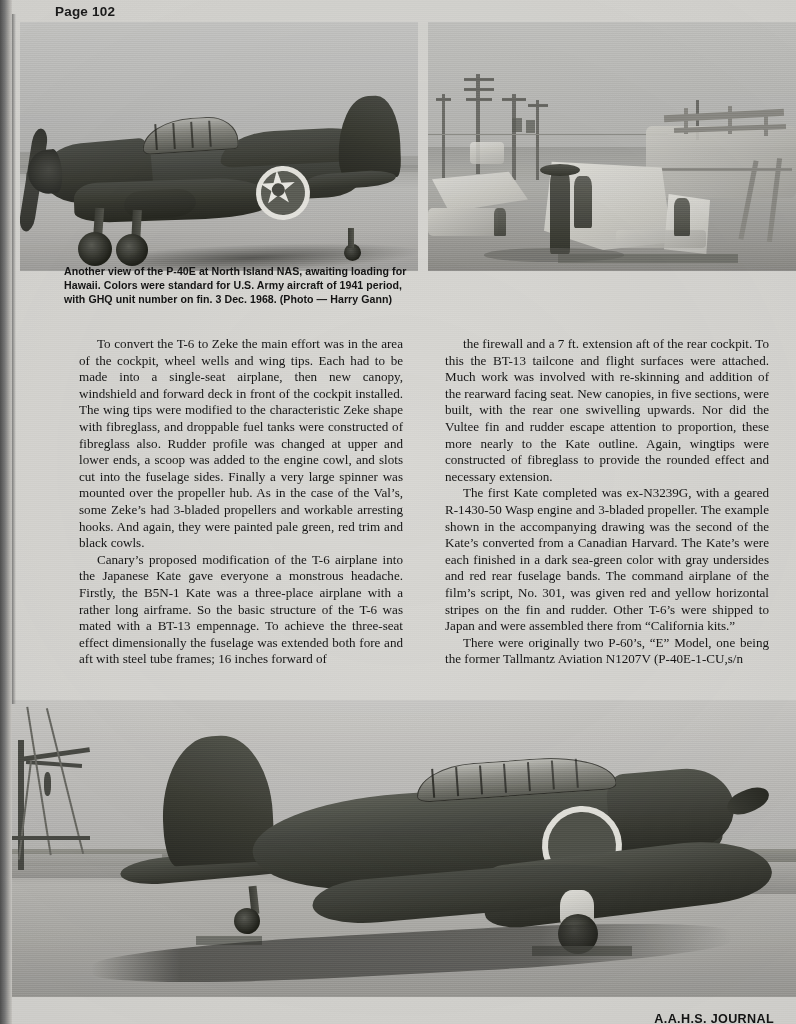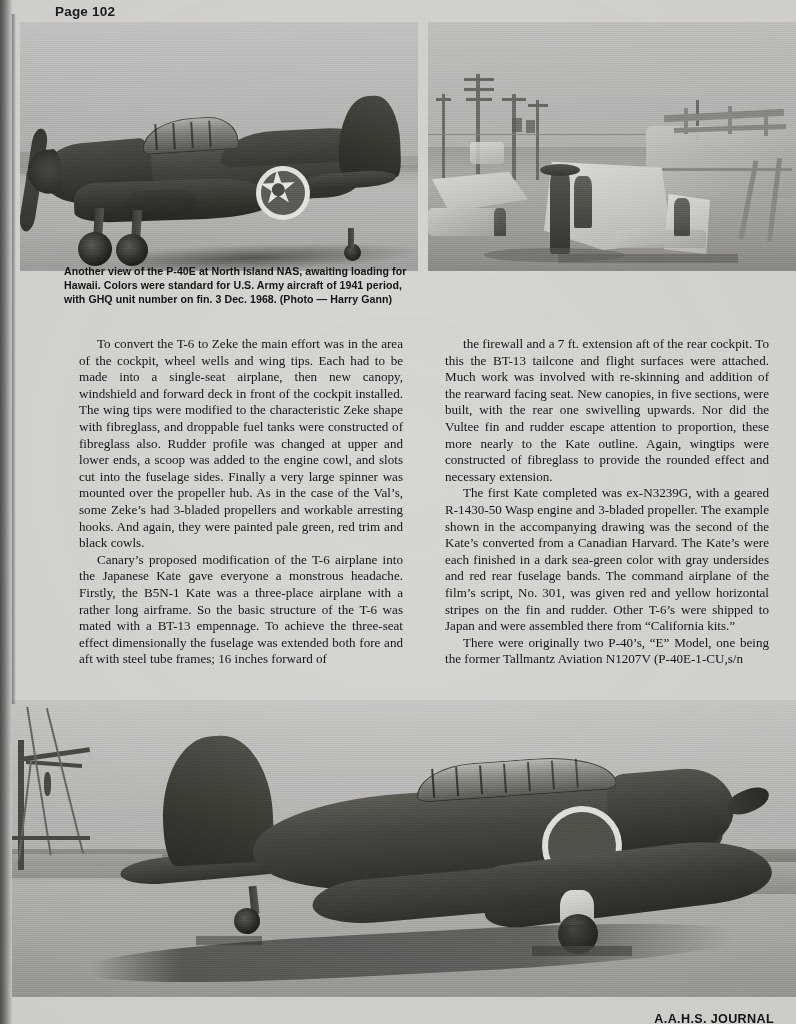--- a/index.html
+++ b/index.html
@@ -421,17 +421,17 @@
   <div class="journal-footer">A.A.H.S. JOURNAL</div>
 
   <div class="columns">
     <div class="col">
       <p>To convert the T-6 to Zeke the main effort was in the area of the cockpit, wheel wells and wing tips. Each had to be made into a single-seat airplane, then new canopy, windshield and forward deck in front of the cockpit installed. The wing tips were modified to the characteristic Zeke shape with fibreglass, and droppable fuel tanks were constructed of fibreglass also. Rudder profile was changed at upper and lower ends, a scoop was added to the engine cowl, and slots cut into the fuselage sides. Finally a very large spinner was mounted over the propeller hub. As in the case of the Val’s, some Zeke’s had 3-bladed propellers and workable arresting hooks. And again, they were painted pale green, red trim and black cowls.</p>
       <p>Canary’s proposed modification of the T-6 airplane into the Japanese Kate gave everyone a monstrous headache. Firstly, the B5N-1 Kate was a three-place airplane with a rather long airframe. So the basic structure of the T-6 was mated with a BT-13 empennage. To achieve the three-seat effect dimensionally the fuselage was extended both fore and aft with steel tube frames; 16 inches forward of</p>
     </div>
     <div class="col">
       <p>the firewall and a 7 ft. extension aft of the rear cockpit. To this the BT-13 tailcone and flight surfaces were attached. Much work was involved with re-skinning and addition of the rearward facing seat. New canopies, in five sections, were built, with the rear one swivelling upwards. Nor did the Vultee fin and rudder escape attention to proportion, these more nearly to the Kate outline. Again, wingtips were constructed of fibreglass to provide the rounded effect and necessary extension.</p>
       <p>The first Kate completed was ex-N3239G, with a geared R-1430-50 Wasp engine and 3-bladed propeller. The example shown in the accompanying drawing was the second of the Kate’s converted from a Canadian Harvard. The Kate’s were each finished in a dark sea-green color with gray undersides and red rear fuselage bands. The command airplane of the film’s script, No. 301, was given red and yellow horizontal stripes on the fin and rudder. Other T-6’s were shipped to Japan and were assembled there from “California kits.”</p>
-      <p>There were originally two P-40’s, “E” Model, one being the former Tallmantz Aviation N1207V (P-40E-1-CU,s/n</p>
+      <p>There were originally two P-60’s, “E” Model, one being the former Tallmantz Aviation N1207V (P-40E-1-CU,s/n</p>
     </div>
   </div>
 
 </div>
 
 </body></html>

